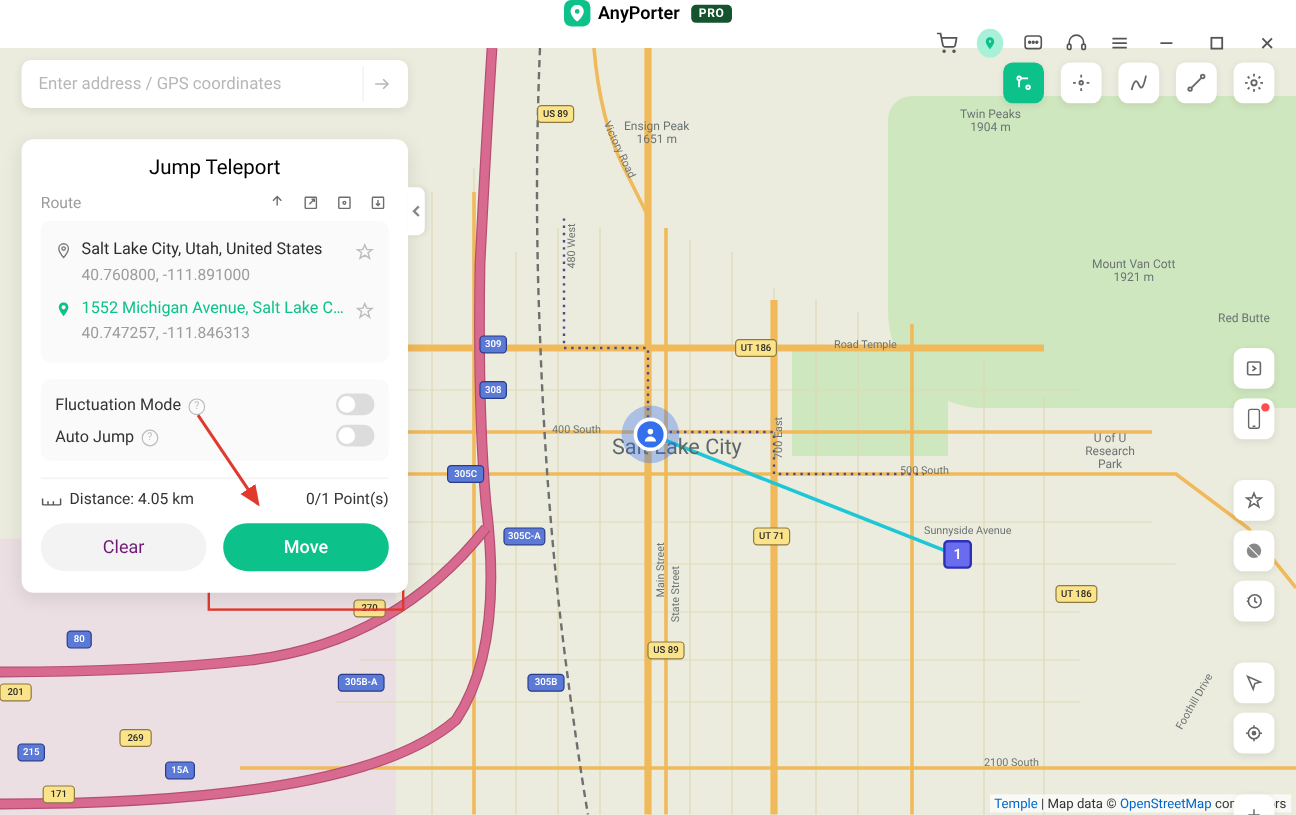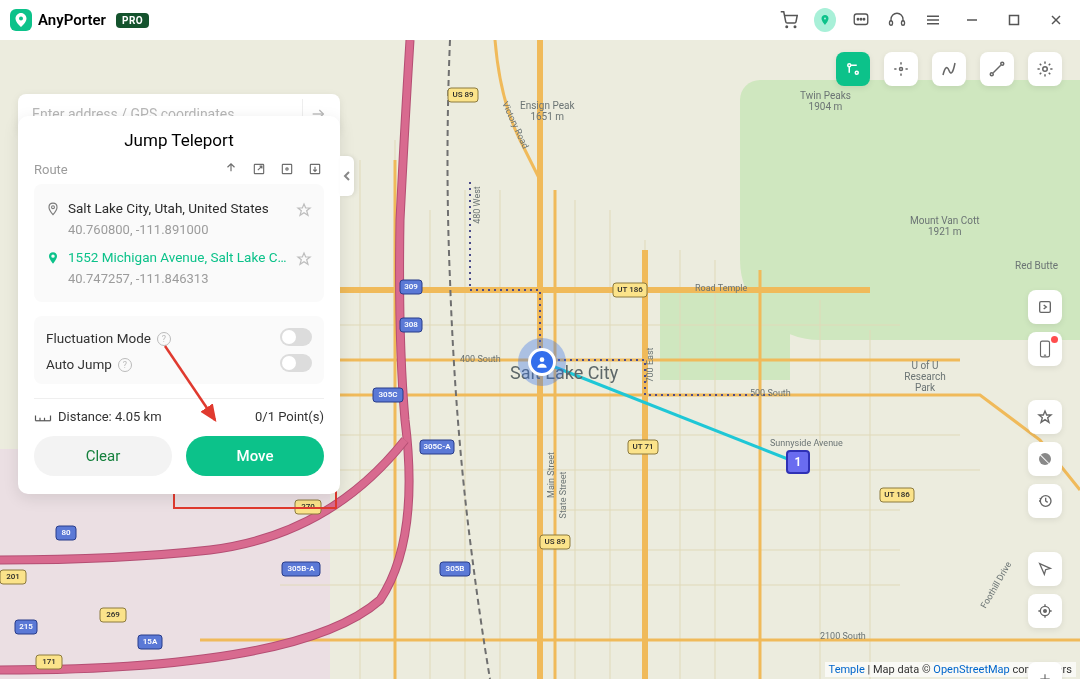--- a/index.html
+++ b/index.html
@@ -1,19 +1,19 @@
 <!DOCTYPE html>
 <html><head>
 <meta charset="utf-8">
 <style>
   * { box-sizing: border-box; margin: 0; padding: 0; font-family: -apple-system, BlinkMacSystemFont, "Segoe UI", Roboto, Arial, sans-serif; }
   body { width: 1080px; height: 679px; overflow: hidden; position: relative; background:#e9ecdf; }
 
   
-  .titlebar { position:absolute; top:0; left:0; right:0; height:40px; background:#fff; display:flex; align-items:center; padding:0 10px; z-index:50; }
+  .titlebar { position:absolute; top:0; left:0; right:0; height:40px; background:#fff; display:flex; align-items:center; padding:0 10px; z-index:50;flex-direction:column; }
   .logo-wrap { display:flex; align-items:center; gap:6px; }
   .logo-pin { width:22px; height:22px; background:#0cc28a; border-radius:6px; display:flex; align-items:center; justify-content:center; }
   .logo-text { font-weight:600; font-size:15px; }
   .pro-badge { background:#14532d; color:#fff; font-size:10px; font-weight:700; padding:2px 6px; border-radius:4px; margin-left:4px; letter-spacing:.5px;}
   .titlebar-right { margin-left:auto; display:flex; align-items:center; gap:14px; }
   .titlebar-right .tb-icon { width:22px; height:22px; display:flex; align-items:center; justify-content:center; color:#555; cursor:pointer; }
   .win-btn { width:28px; height:28px; display:flex; align-items:center; justify-content:center; color:#555; cursor:pointer; }
   .cart {color:#0cc28a;}
   .avatar-green {width:24px;height:24px;border-radius:50%;background:#a8f0d8;display:flex;align-items:center;justify-content:center;}
 
@@ -42,21 +42,21 @@
   .shield-text-white{font-size:8px; fill:#fff; text-anchor:middle; dominant-baseline:middle; font-weight:600;}
   .map-label{position:absolute; font-size:10px; color:#6b7474;}
   .map-label.big{font-size:18px; color:#5d6768; font-weight:400;}
   .map-label.small{font-size:9px;}
 
   .user-marker {position:absolute; width:48px; height:48px; border-radius:50%; background:rgba(52,111,236,.35); display:flex; align-items:center; justify-content:center;}
   .user-marker .inner{width:28px;height:28px;border-radius:50%;background:#346fec;border:3px solid #fff;display:flex;align-items:center;justify-content:center;}
   .dest-marker {position:absolute; width:24px;height:24px;background:#6a6cf0;border:2px solid #2f31b5;border-radius:4px;color:#fff;display:flex;align-items:center;justify-content:center;font-size:12px;font-weight:600;}
 
   
-  .searchbar {position:absolute; top:10px; left:18px; width:322px; height:40px; background:#fff; border-radius:8px; box-shadow:0 2px 8px rgba(0,0,0,.08); display:flex; align-items:center; padding:0 8px 0 14px;margin-top:44px;}
+  .searchbar {position:absolute; top:10px; left:18px; width:322px; height:40px; background:#fff; border-radius:8px; box-shadow:0 2px 8px rgba(0,0,0,.08); display:flex; align-items:center; padding:0 8px 0 14px;}
   .searchbar input{flex:1; border:none; outline:none; font-size:14px; color:#333;}
   .searchbar input::placeholder{color:#b7b7b7;}
   .searchbar .go{width:30px;height:30px;border-left:1px solid #eee;display:flex;align-items:center;justify-content:center;color:#b7b7b7;cursor:pointer;}
 
   
   .modebar {position:absolute; top:12px; right:18px; display:flex; gap:14px; align-items:center; z-index:30;}
   .modebar .mbtn{width:34px;height:34px;border-radius:8px;background:#fff;box-shadow:0 2px 6px rgba(0,0,0,.08);display:flex;align-items:center;justify-content:center;color:#666;cursor:pointer;}
   .modebar .mbtn.active{background:#0cc28a;color:#fff;}
 
   
@@ -84,21 +84,21 @@
   .opts{margin-top:14px; background:#fafafa;border-radius:8px;padding:8px 12px;}
   .opt-row{display:flex;align-items:flex-end;font-size:13.5px;color:#333;padding:4px 0;}
   .opt-row .q{width:14px;height:14px;border:1px solid #bbb;border-radius:50%;font-size:9px;color:#bbb;display:inline-flex;align-items:center;justify-content:center;margin-left:6px;}
   .toggle{margin-left:auto;width:32px;height:18px;border-radius:10px;background:#dcdcdc;position:relative;cursor:pointer;}
   .toggle::after{content:'';position:absolute;top:2px;left:2px;width:14px;height:14px;border-radius:50%;background:#fff;}
   .dist-row{display:flex;align-items:center;font-size:13px;color:#333;margin-top:14px;border-top:1px solid #efefef;padding-top:10px;}
   .dist-row .dicon{margin-right:6px;color:#555;}
   .dist-row .pts{margin-left:auto;color:#333;}
   .btn-row{display:flex;gap:14px;margin-top:12px;}
   .btn{flex:1;height:40px;border-radius:20px;display:flex;align-items:center;justify-content:center;font-size:15px;cursor:pointer;}
-  .btn-clear{background:#f3f3f3;color:#15803d;}
+  .btn-clear{background:#f3f3f3;color:#701a75;}
   .btn-move{background:#0cc28a;color:#fff;font-weight:500;}
   .highlight-box{position:absolute;border:2px solid #e03a2f;pointer-events:none;}
 
   .attribution{position:absolute;bottom:2px;right:4px;font-size:11px;color:#333;background:rgba(255,255,255,.7);padding:1px 4px;}
   .attribution a{color:#0066cc;text-decoration:none;}
 
   svg{display:block;}
 
   .arrow-anno{position:absolute;pointer-events:none;z-index:35;}
 </style>

